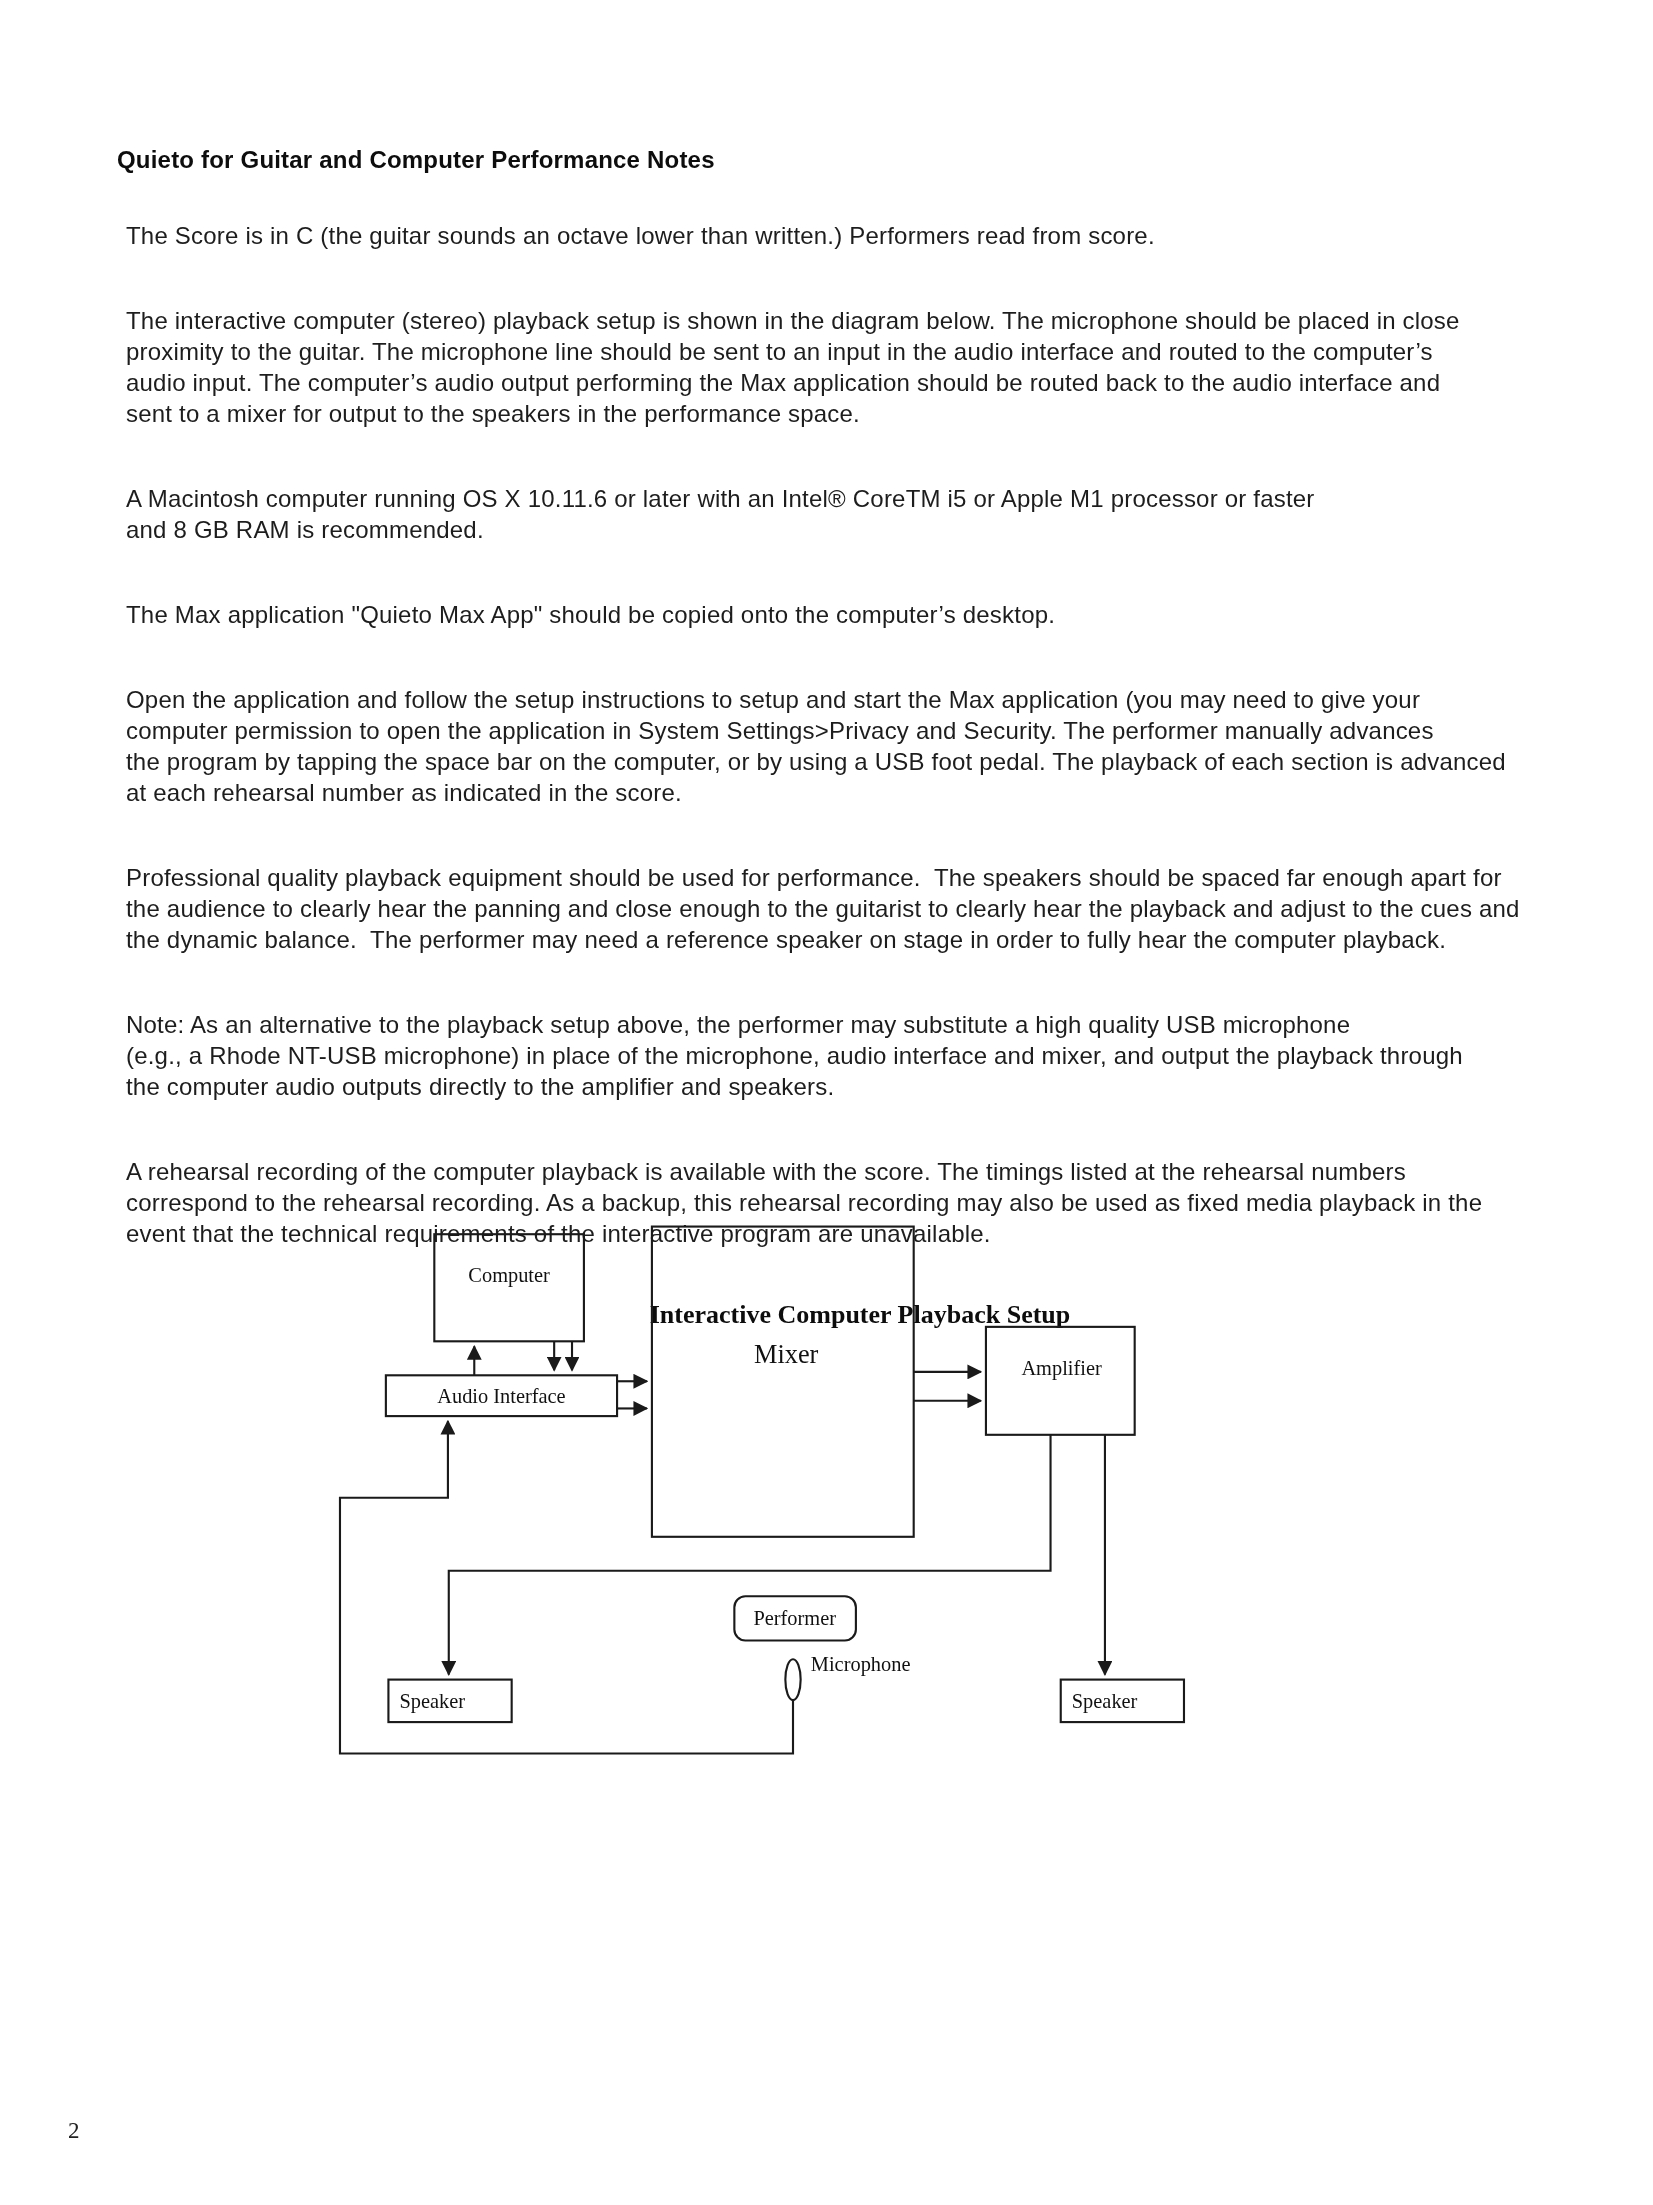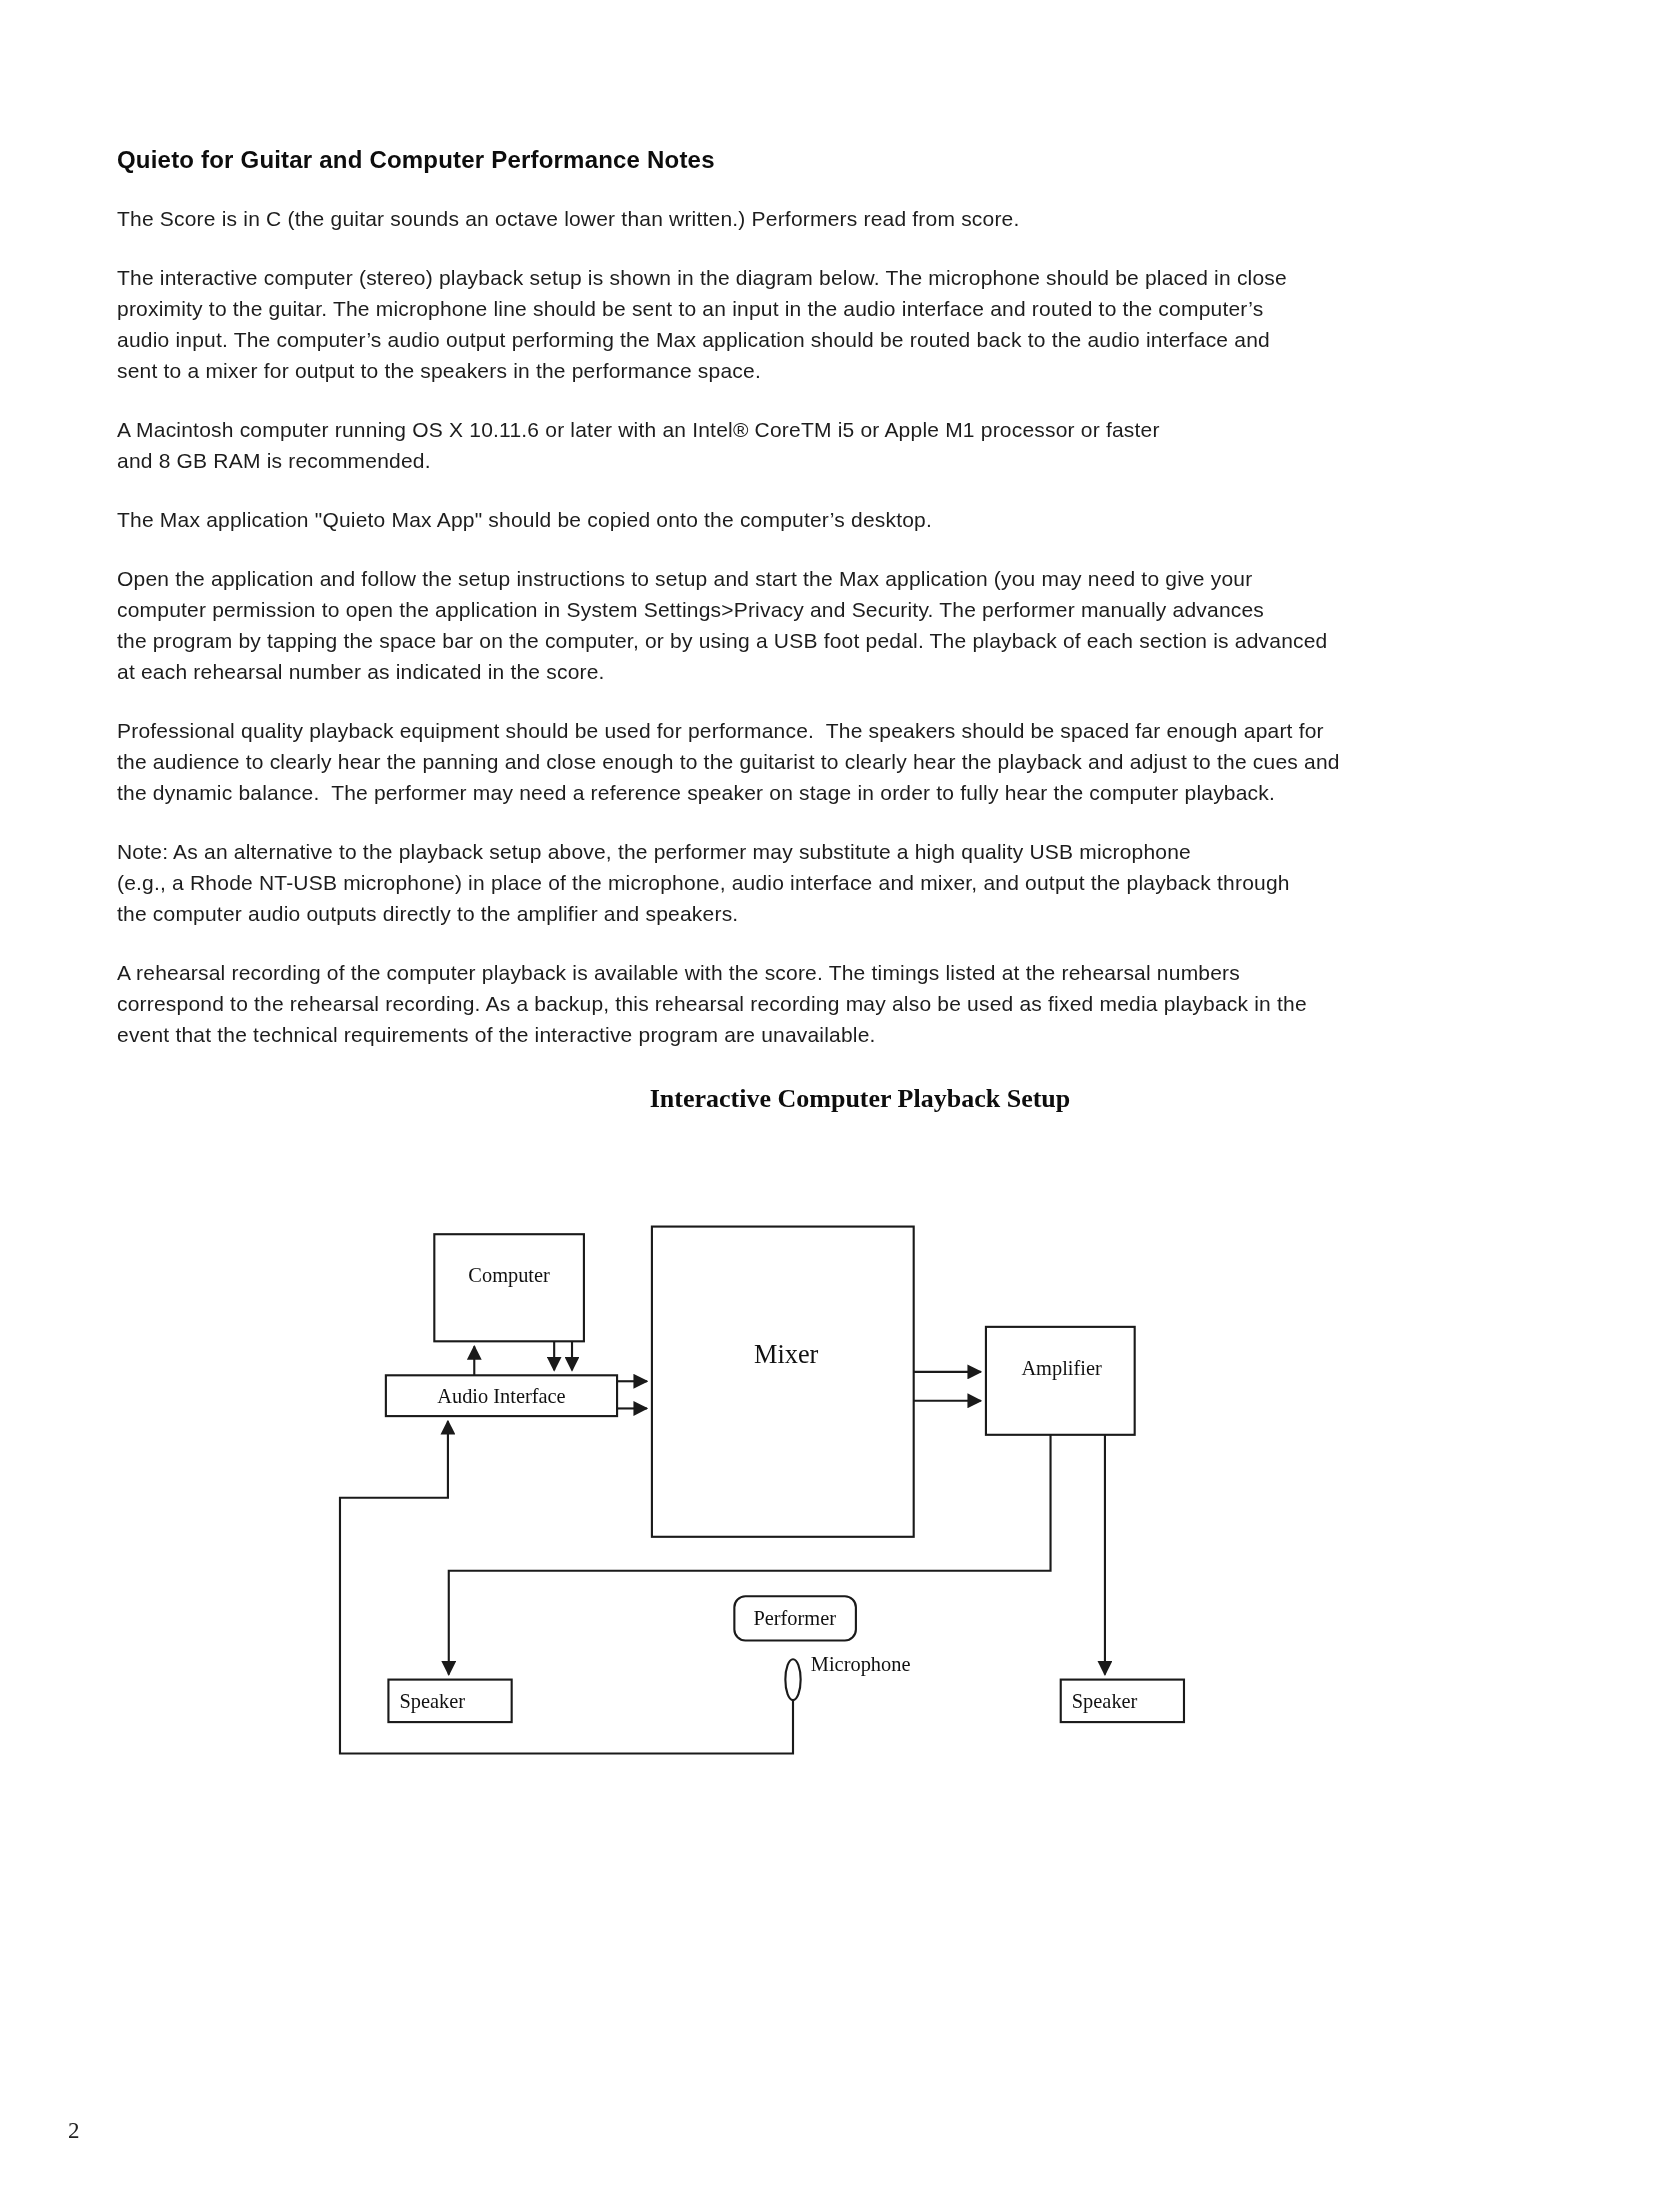--- a/index.html
+++ b/index.html
@@ -6,29 +6,29 @@
   .page{
     position:relative;
     width:1654px;height:2205px;
     background:#ffffff;
     font-family:"Liberation Sans", sans-serif;
     color:#161616;
     overflow:hidden;
   }
   .content{
     position:absolute;left:117px;top:144px;right:51px;
-    display:flex;flex-direction:column;gap:28px;
+    display:flex;flex-direction:column;gap:36px;
   }
   .h1{
     font-size:24px;font-weight:bold;line-height:31px;
     letter-spacing:0.2px;white-space:pre;margin:0;color:#0d0d0d;
   }
   .para{
-    font-size:21px;line-height:31px;letter-spacing:0.2px;
-    white-space:pre;margin:0;color:#1d1d1d;
+    font-size:24px;line-height:31px;letter-spacing:0.2px;
+    white-space:pre;margin:9px;color:#1d1d1d;
   }
   .h2{
     font-family:"Liberation Serif", serif;
     font-size:26px;font-weight:bold;line-height:31px;
     white-space:pre;margin:5.1px 0 0 0;color:#0d0d0d;text-align:center;
   }
   .diagram{
     position:absolute;left:0;top:1207px;width:1600px;height:595px;
   }
   .diagram svg{display:block;width:1654px;height:595px;}

